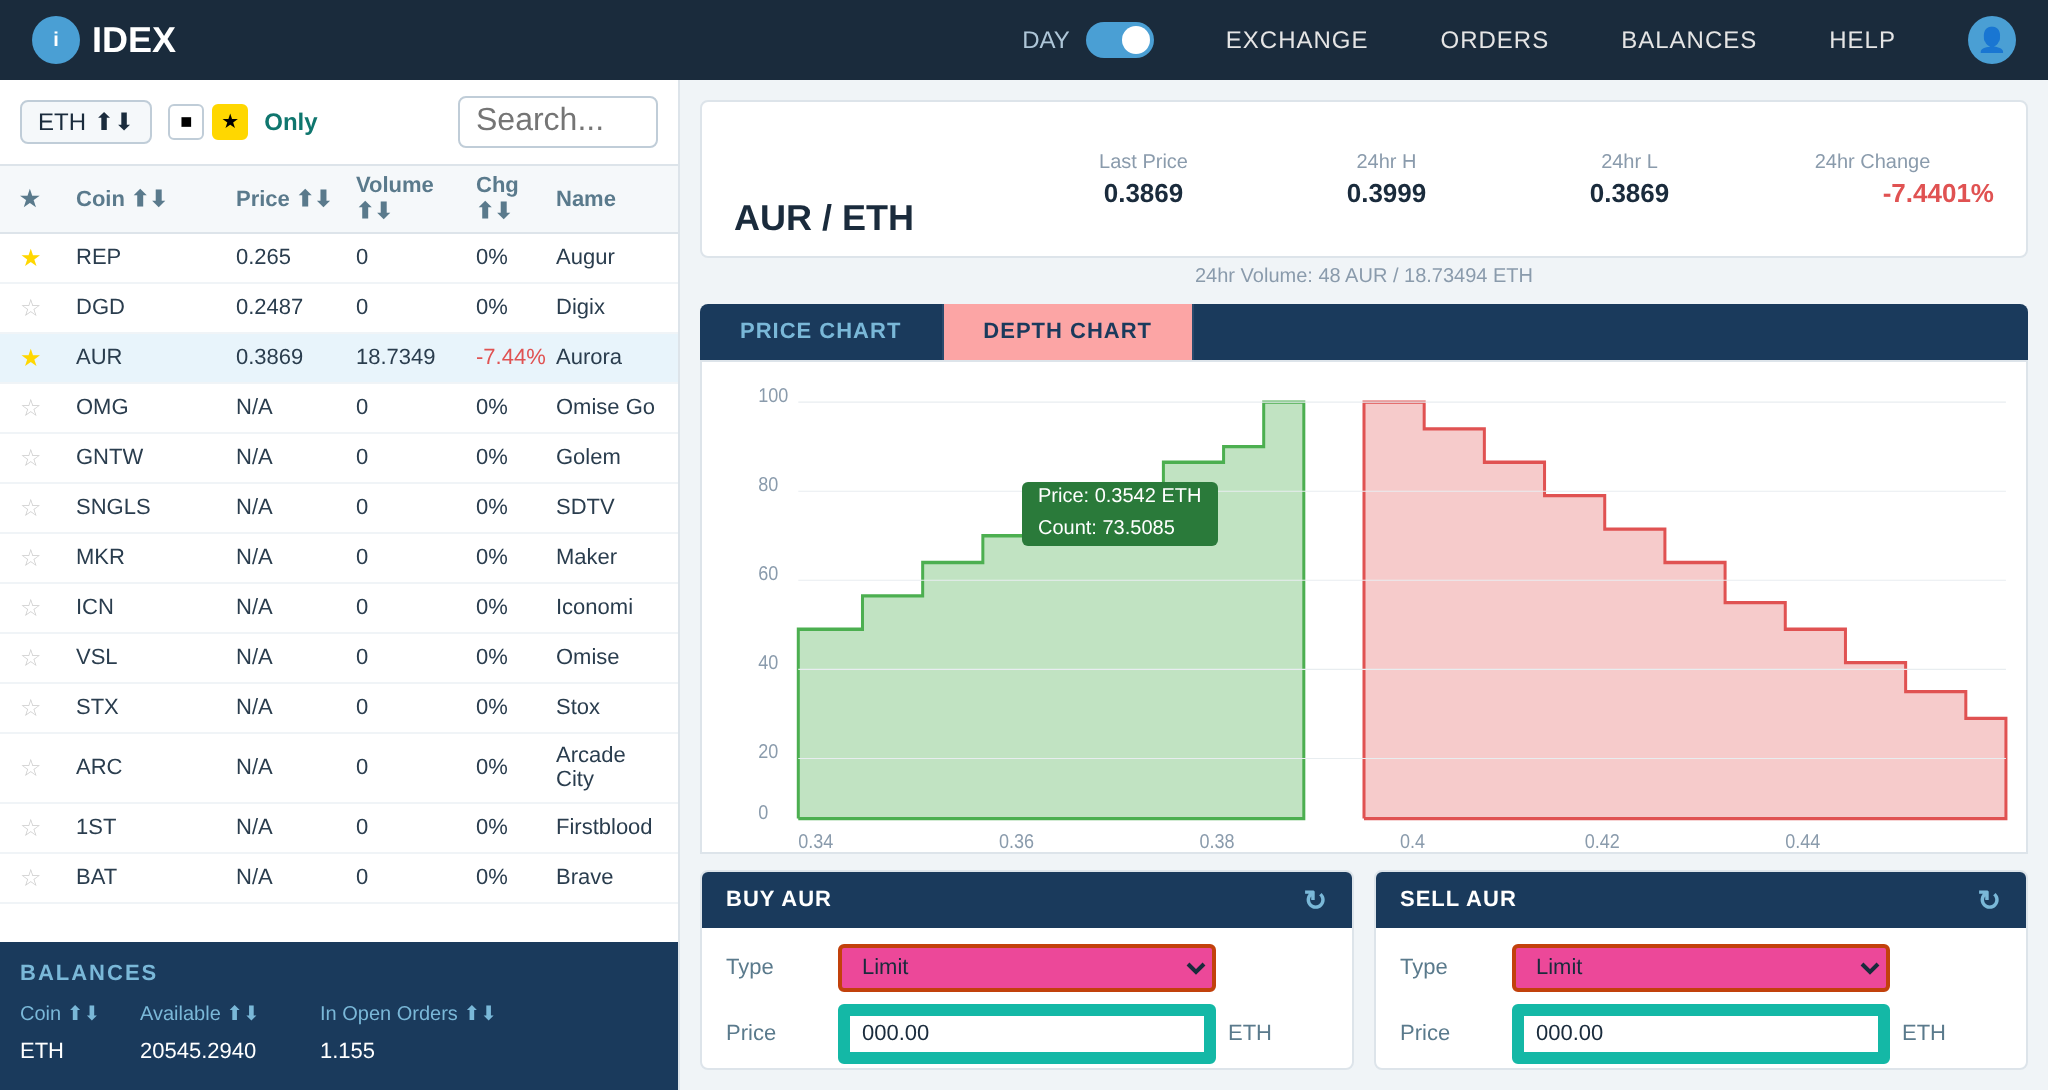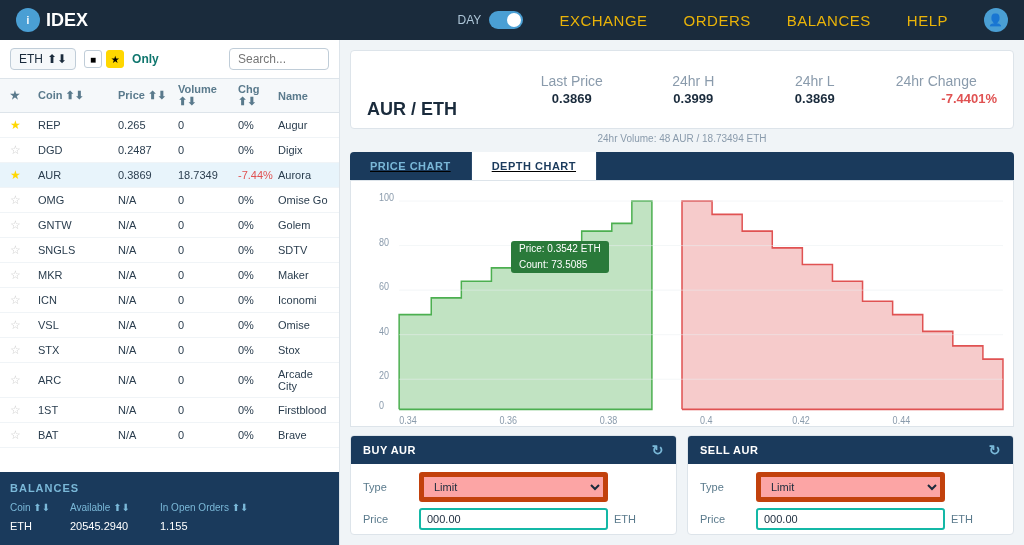--- a/index.html
+++ b/index.html
@@ -28,23 +28,23 @@
       border-radius: 50%;
       display: flex; align-items: center; justify-content: center;
       color: white; font-size: 10px; font-weight: bold;
     }
     .header-nav {
       display: flex;
       align-items: center;
       gap: 36px;
     }
     .header-nav a {
-      color: #eab308;
+      color: #e5e5e5;
       text-decoration: none;
-      font-size: 15px;
+      font-size: 12px;
       letter-spacing: 0.5px;
     }
     .toggle-group {
       display: flex;
       align-items: center;
       gap: 8px;
       color: #aec6d8;
       font-size: 12px;
     }
     .toggle {
@@ -119,21 +119,21 @@
     .only-label {
       font-size: 12px;
       color: #0f766e;
       font-weight: bold;
     }
     .search-input {
       margin-left: auto;
       padding: 3px 8px;
       border: 1px solid #c0cdd8;
       border-radius: 4px;
-      font-size: 12px;
+      font-size: 16px;
       width: 100px;
       color: #0369a1;
     }
 
     
     .coin-table {
       flex: 1;
       overflow-y: auto;
     }
     .coin-table-header {
@@ -214,21 +214,21 @@
       font-weight: bold;
       color: #1a2b3c;
       margin-right: 24px;
       min-width: 120px;
     }
     .price-stat {
       flex: 1;
       text-align: center;
     }
     .price-stat-label {
-      font-size: 14px;
+      font-size: 10px;
       color: #8a9bac;
       margin-bottom: 2px;
     }
     .price-stat-value {
       font-size: 13px;
       font-weight: bold;
       color: #1a2b3c;
     }
     .price-stat-value.neg { color: #e05252; text-align: right; }
 
@@ -242,21 +242,21 @@
     .chart-tab {
       padding: 8px 20px;
       font-size: 11px;
       font-weight: bold;
       letter-spacing: 0.5px;
       color: #7ab8d8;
       cursor: pointer;
       border-right: 1px solid #2a4a6c;
     }
     .chart-tab.active {
-      background: #ffffff;
+      background: #fca5a5;
       color: #1a3a5c;
     }
 
     
     .chart-area {
       background: white;
       border: 1px solid #dde4ea;
       flex: 1;
       position: relative;
       min-height: 200px;
@@ -290,32 +290,32 @@
     .buy-form {
       padding: 8px 12px;
       display: grid;
       grid-template-columns: 50px 1fr 50px;
       align-items: center;
       gap: 6px;
       font-size: 11px;
       color: #5a7a8c;
     }
     .form-input {
-      border: 2px solid #14b8a6;
+      border: 6px solid #14b8a6;
       border-radius: 3px;
       padding: 3px 6px;
       font-size: 11px;
       color: #1a2b3c;
     }
     .form-select {
-      border: 5px solid #c2410c;
+      border: 2px solid #c2410c;
       border-radius: 3px;
       padding: 3px 6px;
       font-size: 11px;
-      background: #fca5a5;
+      background: #ec4899;
       color: #1a2b3c;
     }
 
     
     .depth-chart-svg {
       width: 100%;
       height: 100%;
     }
     .tooltip-box {
       position: absolute;
@@ -522,21 +522,21 @@
         <div class="price-stat-value">0.3869</div>
       </div>
       <div class="price-stat">
         <div class="price-stat-label">24hr Change</div>
         <div class="price-stat-value neg">-7.4401%</div>
       </div>
 
     </div>
     <div style="font-size:10px;color:#8a9bac;text-align:center;margin-top:-4px;">24hr Volume: 48 AUR / 18.73494 ETH</div>
 
-    <div style="flex:1;display:flex;flex-direction:column;min-height:0;text-decoration:underline;">
+    <div style="flex:1;display:flex;flex-direction:column;min-height:0;">
       <div class="chart-tabs">
         <div class="chart-tab">PRICE CHART</div>
         <div class="chart-tab active">DEPTH CHART</div>
       </div>
       <div class="chart-area">
         
         <svg class="depth-chart-svg" viewBox="0 0 660 220" preserveAspectRatio="none">
 
           <text x="28" y="18" font-size="9" fill="#8a9bac">100</text>
           <text x="28" y="58" font-size="9" fill="#8a9bac">80</text>

